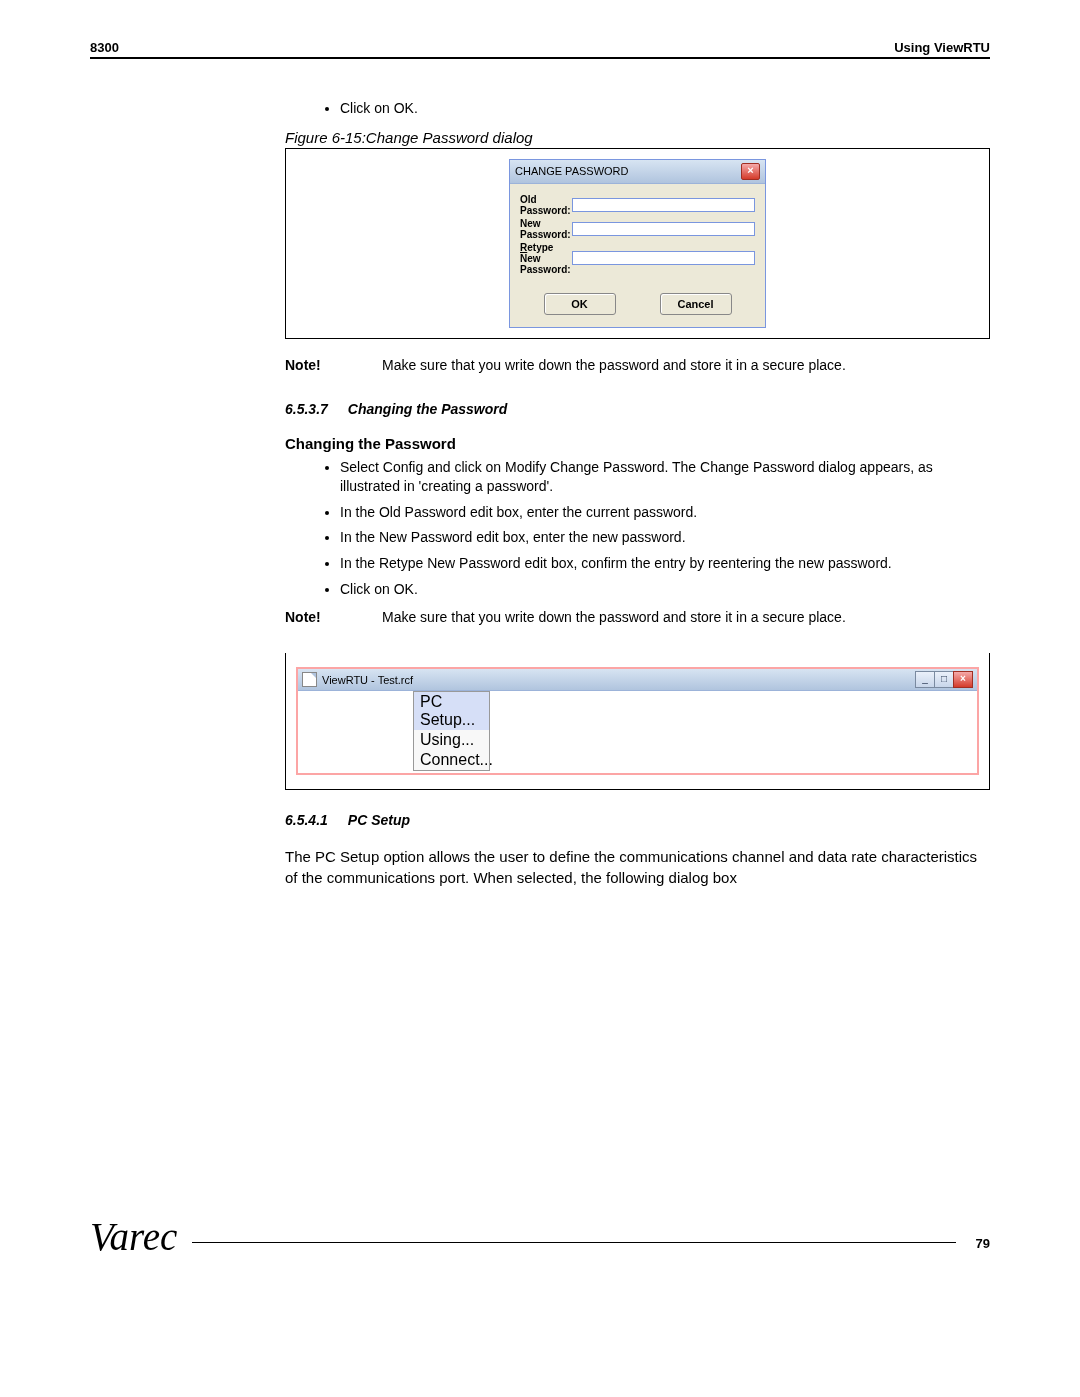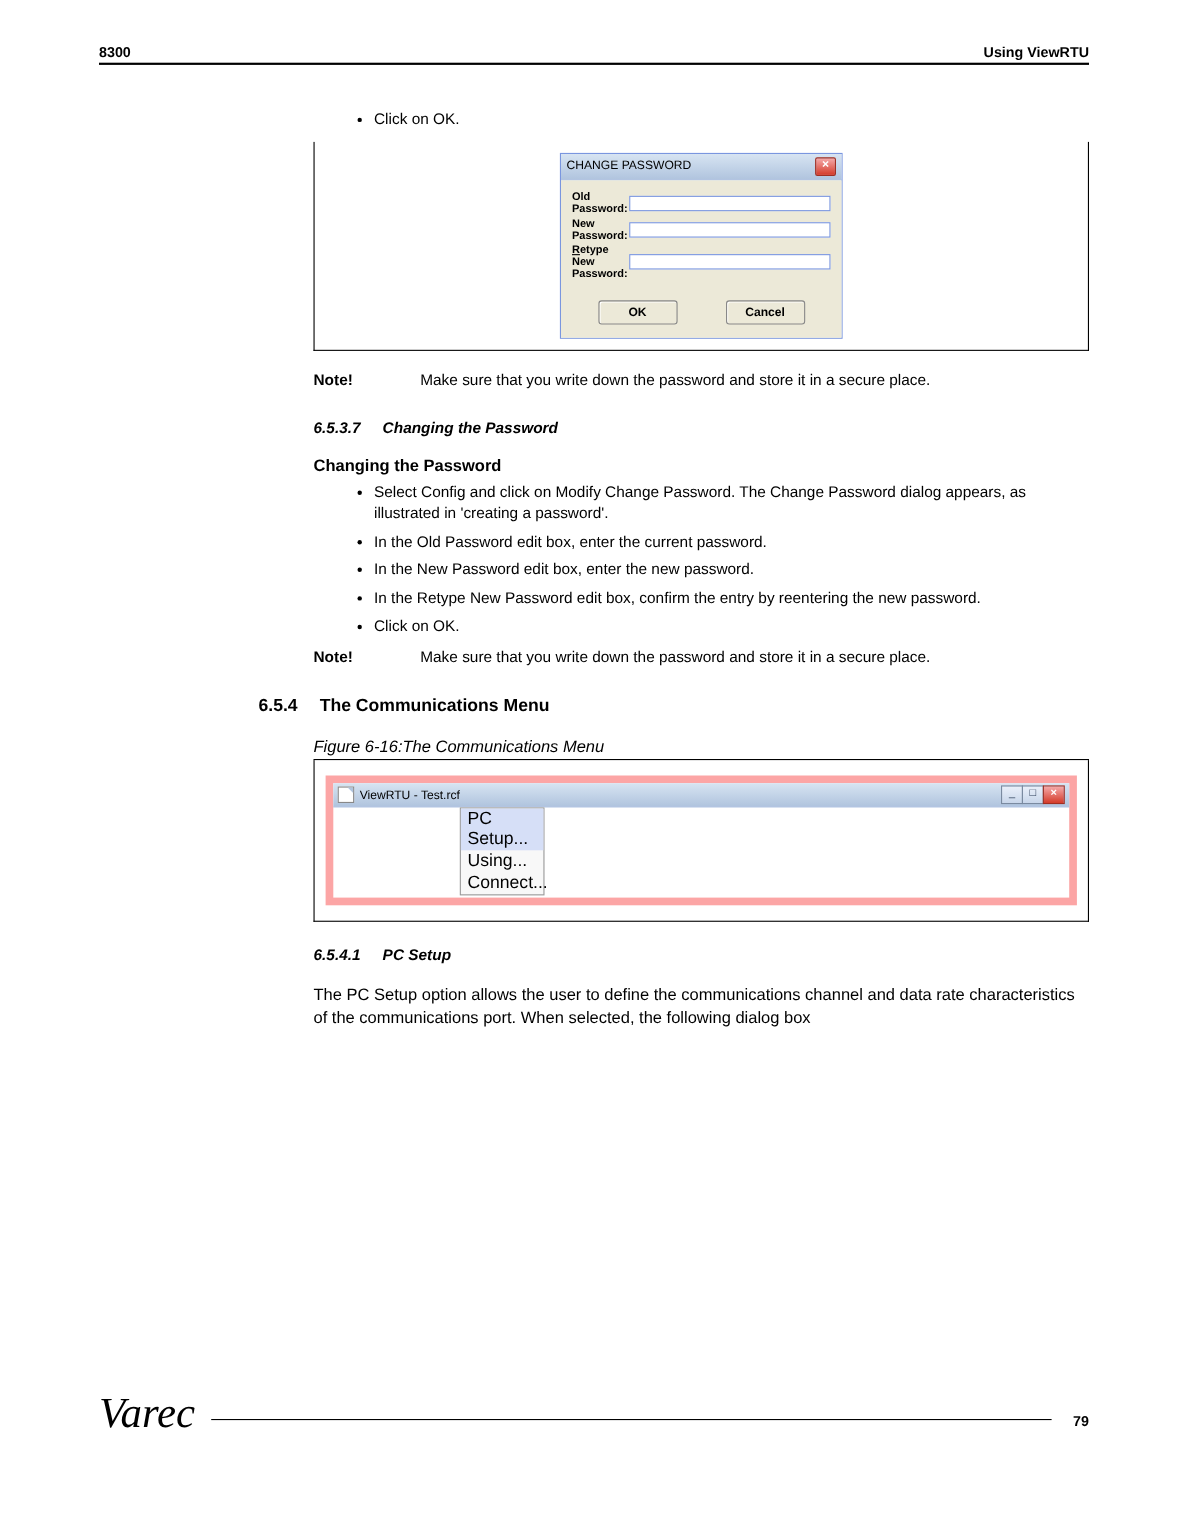--- a/index.html
+++ b/index.html
@@ -150,21 +150,21 @@
     display: flex;
     gap: 20px;
     font-weight: bold;
     font-family: Arial, sans-serif;
     font-size: 16px;
     margin: 10px 0 20px -50px;
   }
 
   
   .appwin {
-    border: 7px solid #fca5a5;
+    border: 2px solid #fca5a5;
     font-family: Tahoma, sans-serif;
     font-size: 11px;
     margin: 4px 0;
   }
   .appwin .titlebar2 {
     background: linear-gradient(#d7e4f2, #b0c4de);
     display: flex;
     justify-content: space-between;
     align-items: center;
     padding: 2px 4px;
@@ -274,20 +274,21 @@
   <span>8300</span>
   <span>Using ViewRTU</span>
 </div>
 
 <div class="content-col">
 
   <ul class="body-list">
     <li>Click on OK.</li>
   </ul>
 
+  <div class="fig-caption">Figure 6-15:Change Password dialog</div>
   <div class="fig-box">
     <div class="dialog1-wrap">
       <div class="dialog1">
         <div class="titlebar">
           <span>CHANGE PASSWORD</span>
           <span class="closebtn">×</span>
         </div>
         <div class="body">
           <div class="pw-row">
             <label>Old Password:</label>
@@ -328,26 +329,21 @@
     <li>In the New Password edit box, enter the new password.</li>
     <li>In the Retype New Password edit box, confirm the entry by reentering the new password.</li>
     <li>Click on OK.</li>
   </ul>
 
   <div class="note-row">
     <span class="lbl">Note!</span>
     <span class="txt">Make sure that you write down the password and store it in a secure place.</span>
   </div>
 
-  <div class="section-head">
-    <span>6.5.4</span>
-    <span>The Communications Menu</span>
-  </div>
-
-  <div class="fig-caption">Figure 6-16:The Communications Menu</div>
+
   <div class="fig-box">
     <div class="appwin">
       <div class="titlebar2">
         <div class="left">
           <span class="doc-icon"></span>
           <span>ViewRTU - Test.rcf</span>
         </div>
         <div class="winctrls">
           <div class="wc">_</div>
           <div class="wc">□</div>

